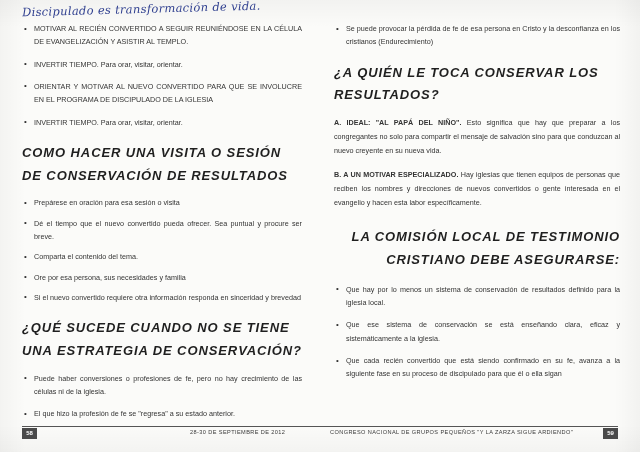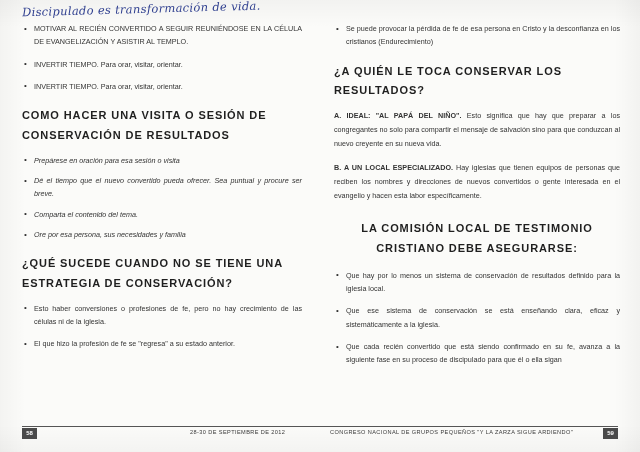--- a/index.html
+++ b/index.html
@@ -74,32 +74,33 @@
     color: #333;
   }
   li::before {
     content: "•";
     position: absolute;
     left: 2px;
     top: -0.5px;
     font-size: 8px;
     color: #333;
   }
-  li.tight { margin-bottom: 7px; font-style: italic; }
+  li.tight { margin-bottom: 7px; }
   .heading {
-    font-size: 11px;
+    font-size: 13px;
     font-weight: bold;
     letter-spacing: 0.9px;
     line-height: 1.75;
     margin: 13px 0 9px 0;
     color: #1f1f1f;
     text-align: left;
+    font-style: italic;
   }
   .heading.center {
-    text-align: center;
+    text-align: right;
     margin: 16px 0 11px 0;
   }
   .para {
     font-size: 7.2px;
     line-height: 1.95;
     text-align: justify;
     margin: 0 0 10px 0;
     color: #333;
   }
   .bold { font-weight: bold; }
@@ -148,50 +149,52 @@
 <div class="page">
 
   <div class="handwriting">Discipulado es transformación de vida.</div>
 
   <div class="columns">
 
     <div class="col left">
       <ul>
         <li>MOTIVAR AL RECIÉN CONVERTIDO A SEGUIR REUNIÉNDOSE EN LA CÉLULA DE EVANGELIZACIÓN Y ASISTIR AL TEMPLO.</li>
         <li>INVERTIR TIEMPO. Para orar, visitar, orientar.</li>
+        <li>ORIENTAR Y MOTIVAR AL NUEVO CONVERTIDO PARA QUE SE INVOLUCRE EN EL PROGRAMA DE DISCIPULADO DE LA IGLESIA</li>
         <li>INVERTIR TIEMPO. Para orar, visitar, orientar.</li>
       </ul>
 
       <div class="heading">COMO HACER UNA VISITA O SESIÓN DE CONSERVACIÓN DE RESULTADOS</div>
 
       <ul>
         <li class="tight">Prepárese en oración para esa sesión o visita</li>
         <li class="tight">Dé el tiempo que el nuevo convertido pueda ofrecer. Sea puntual y procure ser breve.</li>
         <li class="tight">Comparta el contenido del tema.</li>
         <li class="tight">Ore por esa persona, sus necesidades y familia</li>
+        <li class="tight">Si el nuevo convertido requiere otra información responda en sinceridad y brevedad</li>
       </ul>
 
       <div class="heading">¿QUÉ SUCEDE CUANDO NO SE TIENE UNA ESTRATEGIA DE CONSERVACIÓN?</div>
 
       <ul>
-        <li>Esto haber conversiones o profesiones de fe, pero no hay crecimiento de las células ni de la iglesia.</li>
+        <li>Puede haber conversiones o profesiones de fe, pero no hay crecimiento de las células ni de la iglesia.</li>
         <li>El que hizo la profesión de fe se "regresa" a su estado anterior.</li>
       </ul>
     </div>
 
     <div class="col right">
       <ul>
         <li>Se puede provocar la pérdida de fe de esa persona en Cristo y la desconfianza en los cristianos (Endurecimiento)</li>
       </ul>
 
       <div class="heading">¿A QUIÉN LE TOCA CONSERVAR LOS RESULTADOS?</div>
 
       <p class="para"><span class="bold">A. IDEAL: "AL PAPÁ DEL NIÑO".</span><span> Esto significa que hay que preparar a los congregantes no solo para compartir el mensaje de salvación sino para que conduzcan al nuevo creyente en su nueva vida.</span></p>
 
-      <p class="para"><span class="bold">B. A UN LOCAL ESPECIALIZADO.</span><span> Hay iglesias que tienen equipos de personas que reciben los nombres y direcciones de nuevos convertidos o gente interesada en el evangelio y hacen esta labor específicamente.</span></p>
+      <p class="para"><span class="bold">B. A UN MOTIVAR ESPECIALIZADO.</span><span> Hay iglesias que tienen equipos de personas que reciben los nombres y direcciones de nuevos convertidos o gente interesada en el evangelio y hacen esta labor específicamente.</span></p>
 
       <div class="heading center">LA COMISIÓN LOCAL DE TESTIMONIO CRISTIANO DEBE ASEGURARSE:</div>
 
       <ul>
         <li><span>Que hay por lo menos un sistema de conservación de resultados definido para la iglesia local.</span></li>
         <li><span>Que ese sistema de conservación se está enseñando clara, eficaz y sistemáticamente a la iglesia.</span></li>
         <li><span>Que cada recién convertido que está siendo confirmado en su fe, avanza a la siguiente fase en su proceso de discipulado para que él o ella sigan</span></li>
       </ul>
     </div>
 

